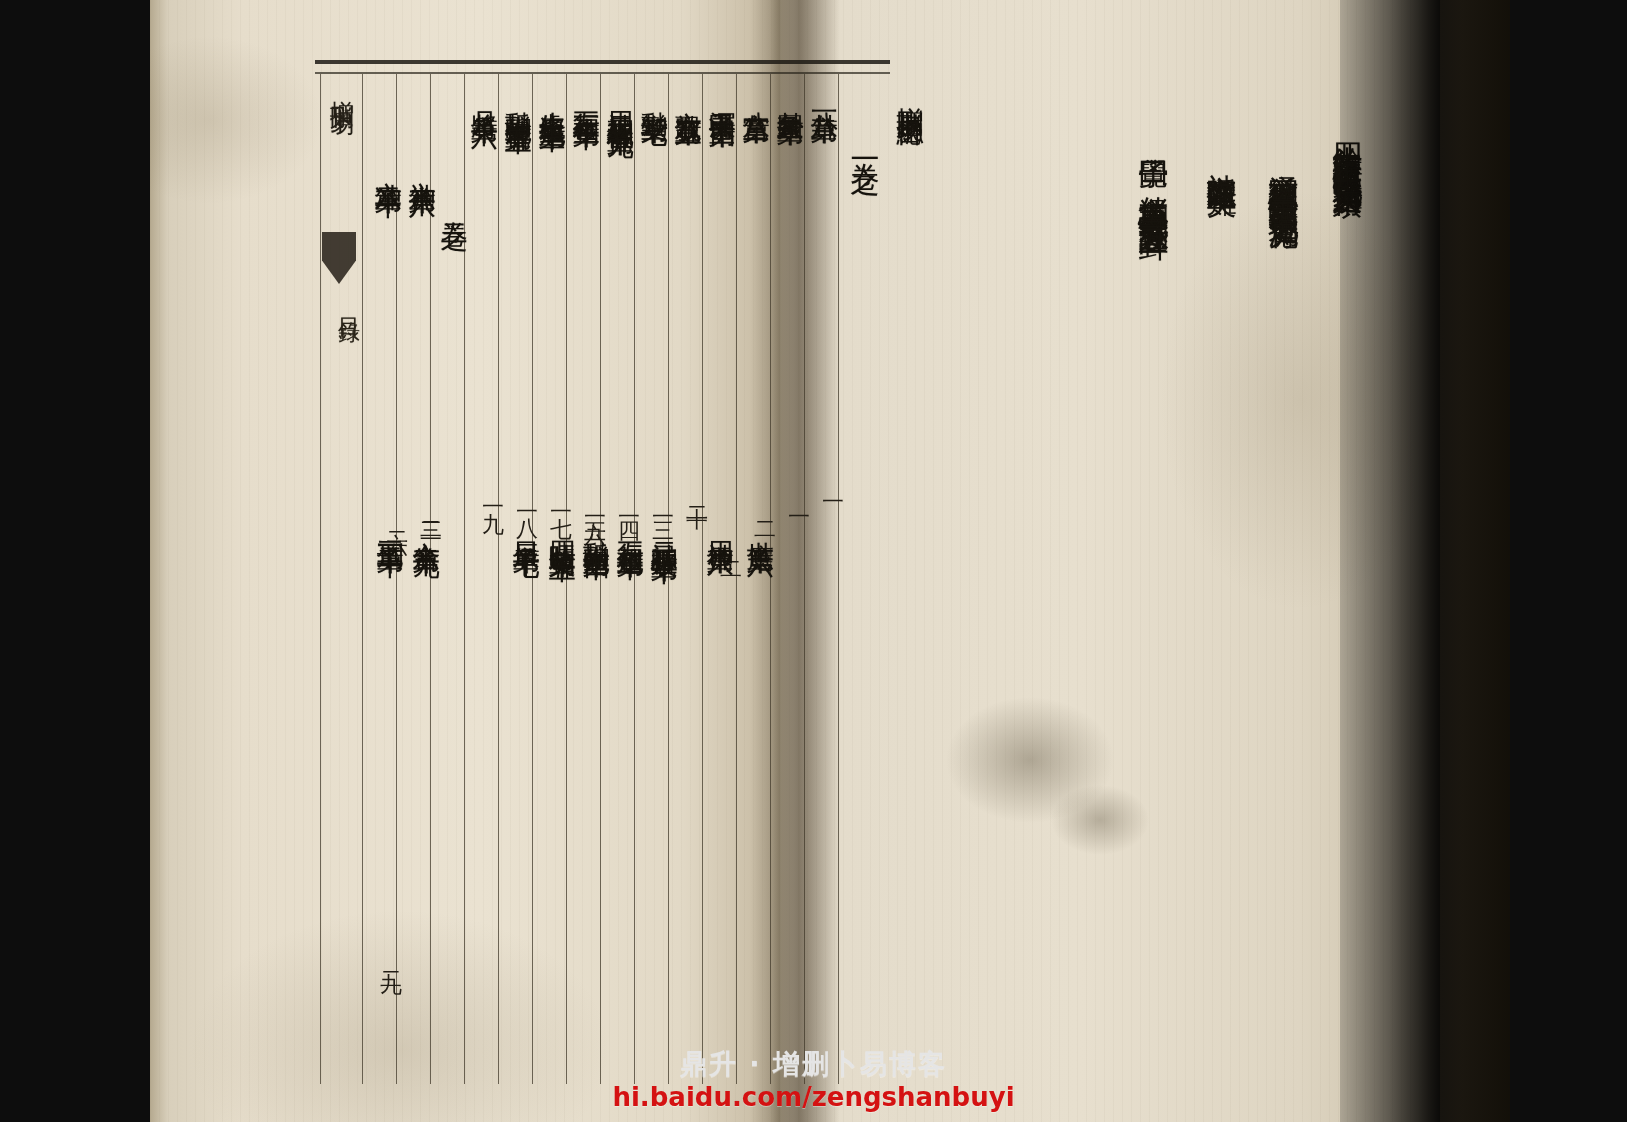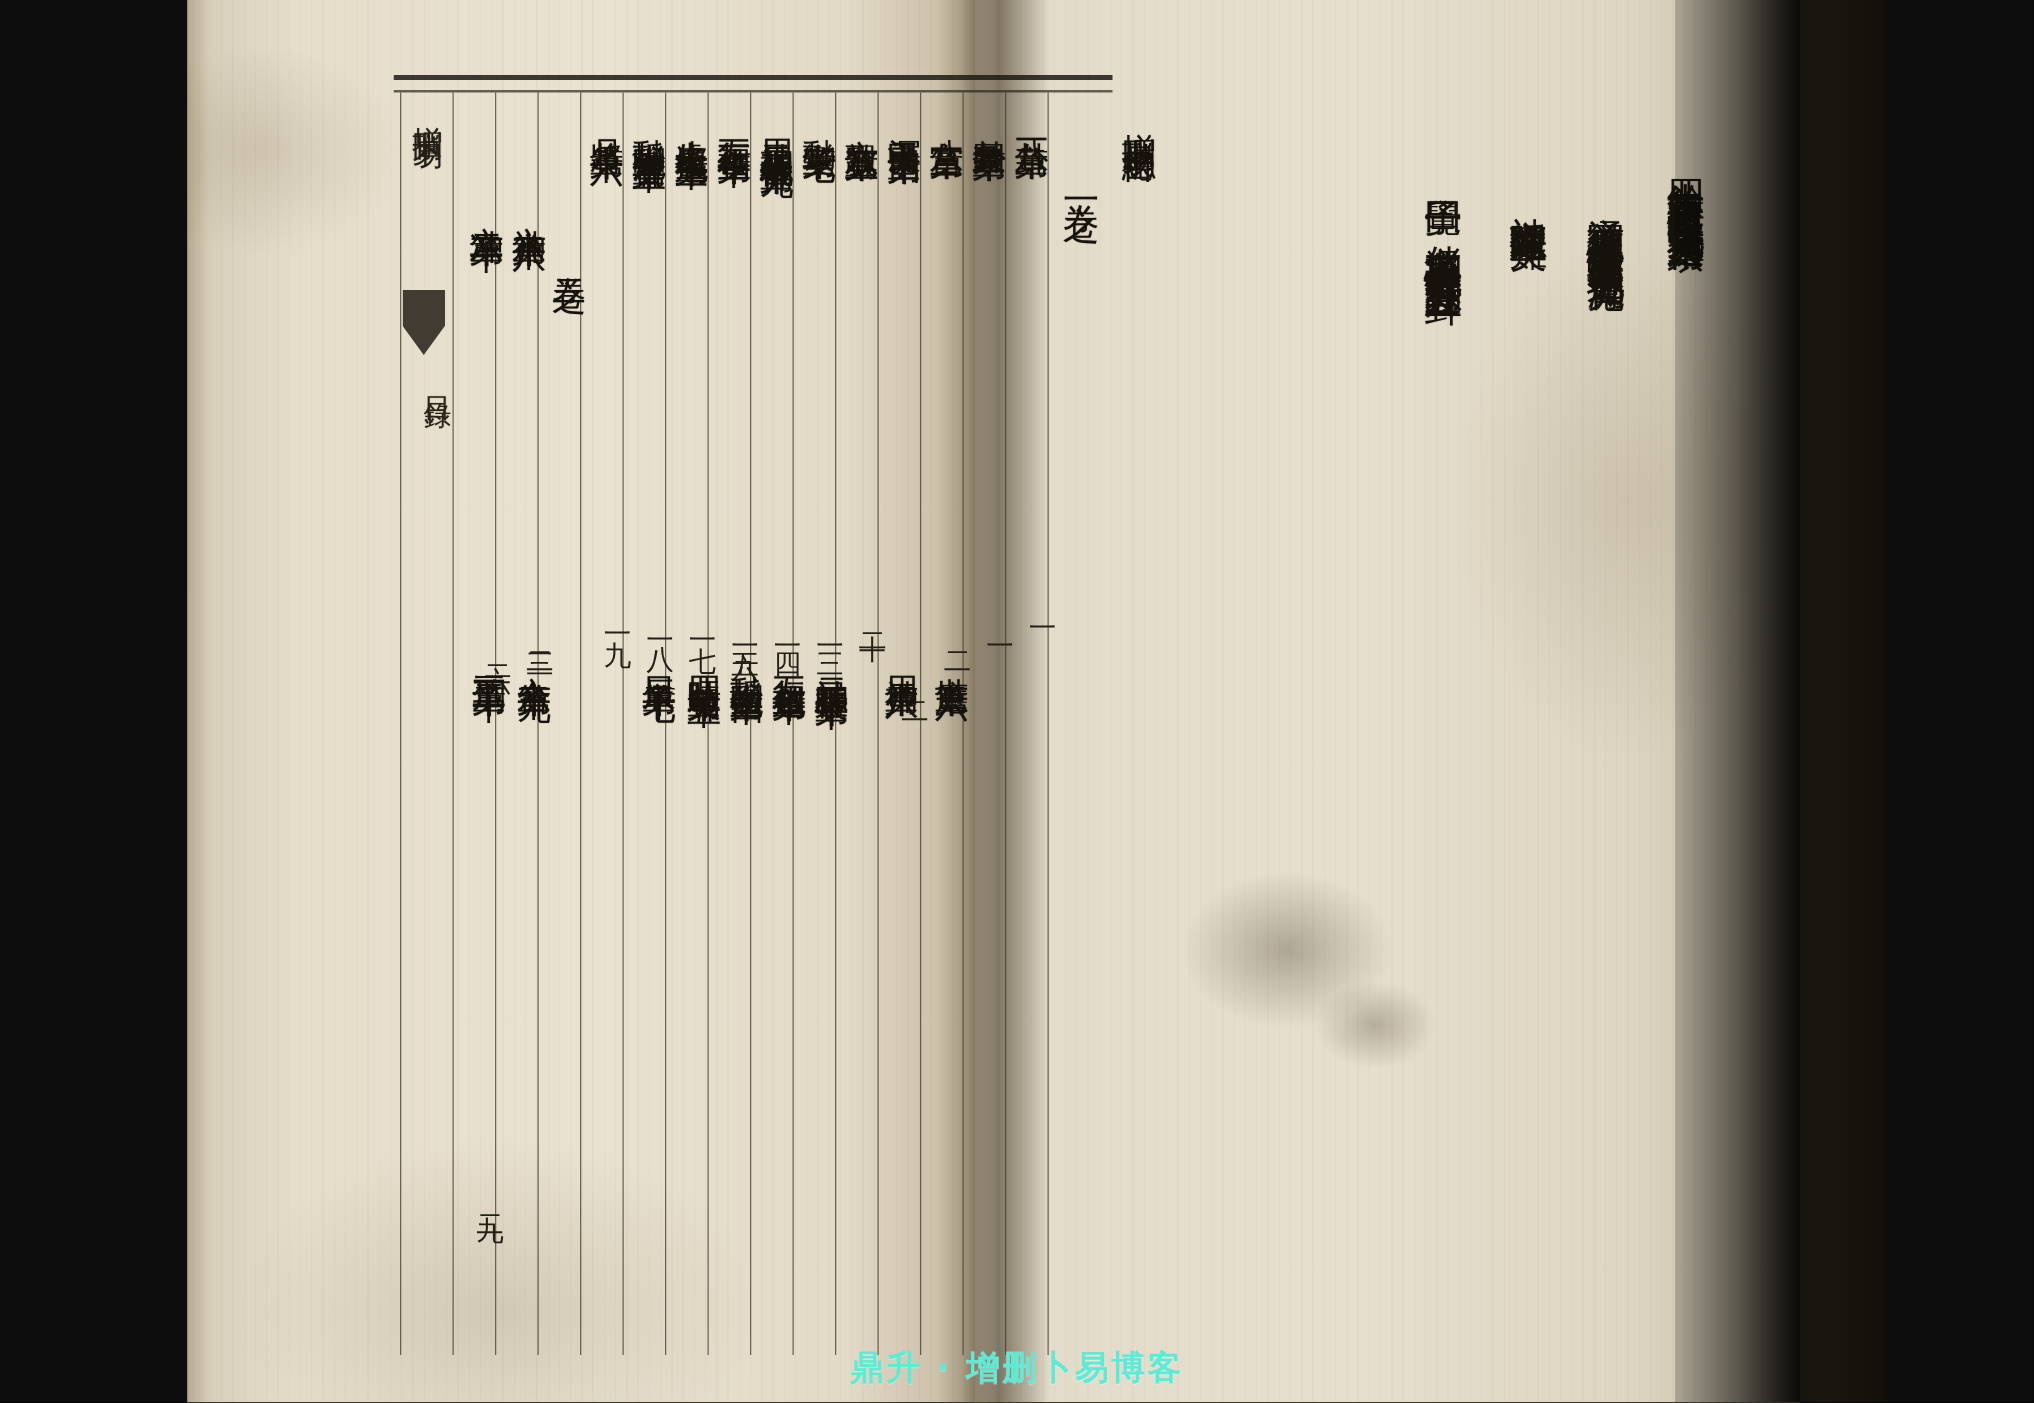--- a/index.html
+++ b/index.html
@@ -101,21 +101,21 @@
     background:#241f16;
     clip-path:polygon(0 0,100% 0,100% 55%,50% 100%,0 55%);
     opacity:.85;
   }
   
   .wm{
     position:absolute;left:0;right:0;bottom:10px;text-align:center;
     font-family:"DejaVu Sans", sans-serif;
   }
   .wm .line1{
-    color:#5eead4;font-size:27px;font-weight:bold;letter-spacing:2px;
+    color:#e5e5e5;font-size:27px;font-weight:bold;letter-spacing:2px;
     text-shadow:0 1px 0 rgba(255,255,255,.35);
   }
   .wm .line2{
     color:#d41212;font-size:26px;font-weight:bold;letter-spacing:0px;
     text-shadow:0 1px 0 rgba(255,255,255,.35);
   }
   .corner-dark{
     position:absolute;left:1340px;top:0;width:100px;height:1122px;
     background:linear-gradient(90deg,rgba(0,0,0,.2),rgba(0,0,0,.9));
   }
@@ -289,15 +289,16 @@
     </div>
 
     <div class="pagenum" style="left:226px;top:955px;">二九</div>
 
   </div>
 
   <div class="corner-dark"></div>
 
   <div class="wm">
     <div class="line1">鼎升 · 增删卜易博客</div>
+    <div class="line2">hi.baidu.com/zengshanbuyi</div>
   </div>
 
 </div>
 
 </body></html>

